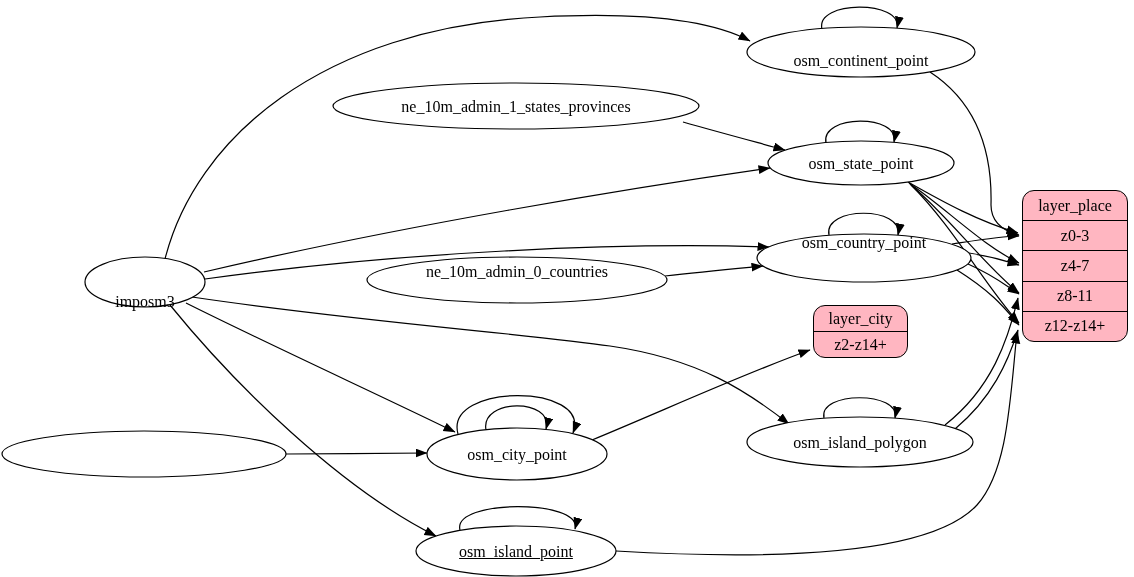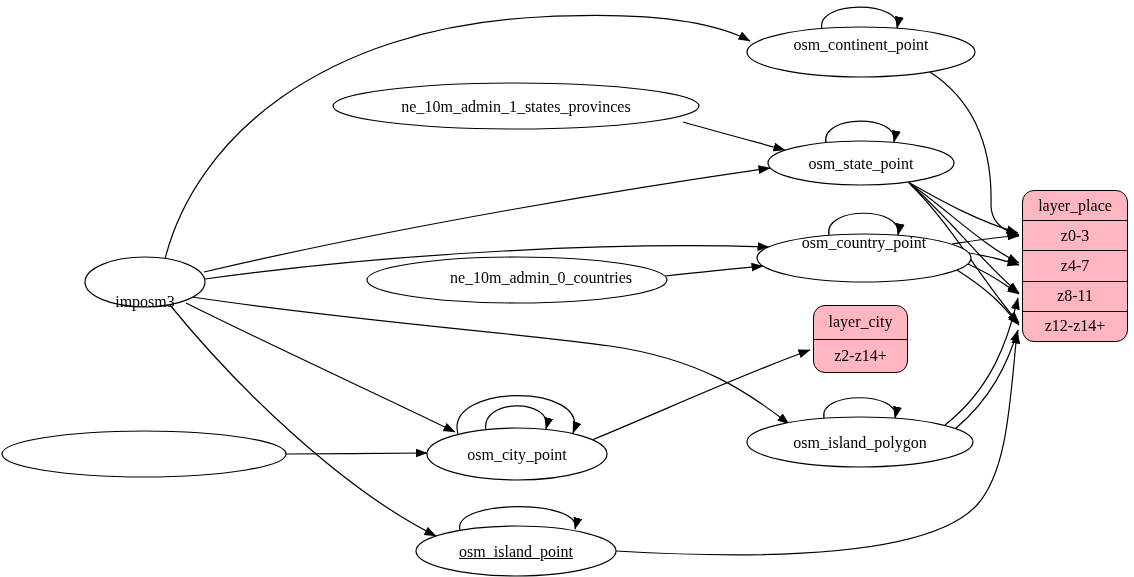--- a/index.html
+++ b/index.html
@@ -87,34 +87,34 @@
       <ellipse class="node-shape" cx="861" cy="163" rx="93" ry="22"></ellipse>
       <ellipse class="node-shape" cx="864" cy="258" rx="107" ry="24"></ellipse>
       <ellipse class="node-shape" cx="517" cy="454" rx="90" ry="26"></ellipse>
       <ellipse class="node-shape" cx="860" cy="442" rx="113" ry="25"></ellipse>
       <ellipse class="node-shape" cx="516" cy="551" rx="100" ry="25"></ellipse>
     </g>
   </svg>
 
   <div class="node-label" style="left:145px;top:283px;margin-top:19px;">imposm3</div>
   <div class="node-label" style="left:516px;top:107px;">ne_10m_admin_1_states_provinces</div>
-  <div class="node-label" style="left:517px;top:278px;margin-left:24px;">ne_10m_admin_0_countries</div>
-  <div class="node-label" style="left:861px;top:45px;">osm_continent_point</div>
+  <div class="node-label" style="left:517px;top:272px;">ne_10m_admin_0_countries</div>
+  <div class="node-label" style="left:861px;top:61px;">osm_continent_point</div>
   <div class="node-label" style="left:861px;top:164px;">osm_state_point</div>
   <div class="node-label" style="left:864px;top:243px;">osm_country_point</div>
   <div class="node-label" style="left:517px;top:455px;">osm_city_point</div>
   <div class="node-label" style="left:860px;top:443px;">osm_island_polygon</div>
   <div class="node-label" style="left:516px;top:552px;text-decoration:underline;">osm_island_point</div>
 
   <div class="record" style="left:1022px;top:190px;width:106px;height:152px;">
     <div class="record-row">layer_place</div>
     <div class="record-row">z0-3</div>
     <div class="record-row">z4-7</div>
     <div class="record-row">z8-11</div>
     <div class="record-row">z12-z14+</div>
   </div>
 
-  <div class="record" style="left:813px;top:305px;width:95px;height:68px;">
+  <div class="record" style="left:813px;top:305px;width:95px;height:53px;">
     <div class="record-row">layer_city</div>
     <div class="record-row">z2-z14+</div>
   </div>
 
 </div>
 
 </body></html>

